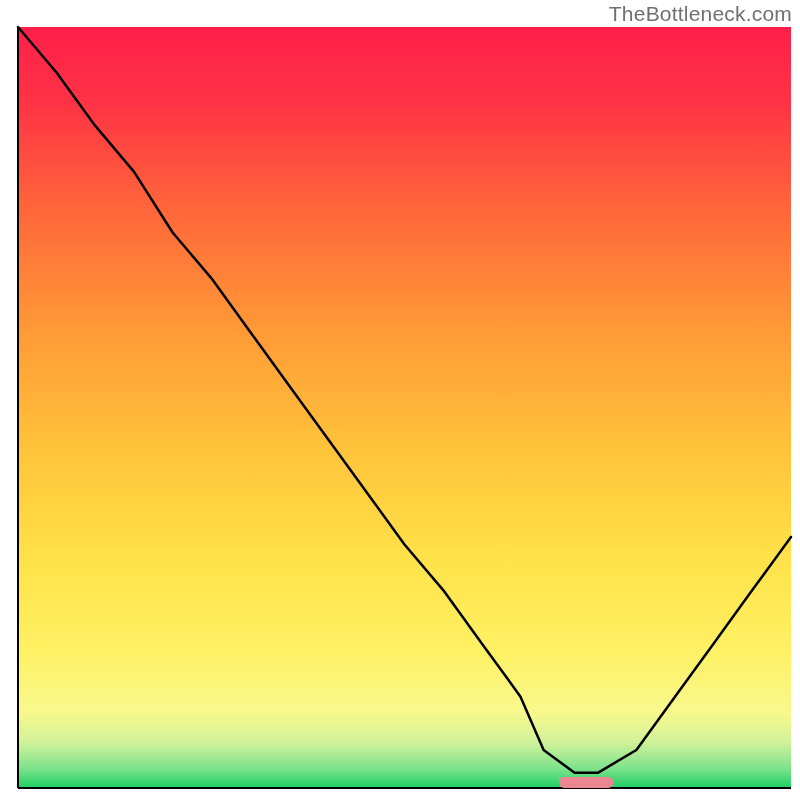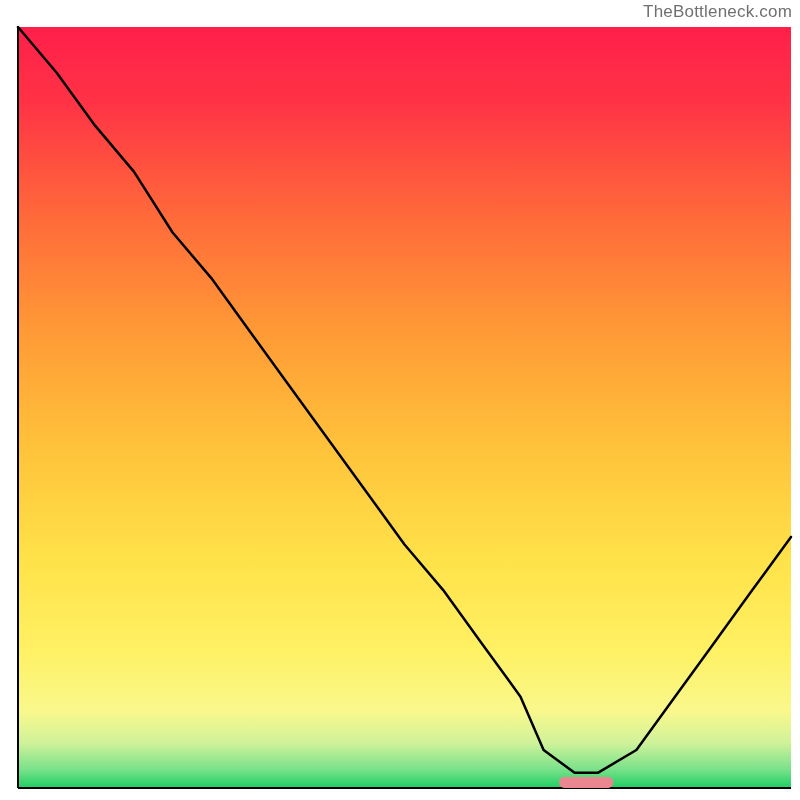--- a/index.html
+++ b/index.html
@@ -9,21 +9,21 @@
     height: 800px;
     background: #ffffff;
     overflow: hidden;
     font-family: Arial, Helvetica, sans-serif;
   }
   .watermark {
     position: absolute;
     top: 2px;
     right: 8px;
     color: #707070;
-    font-size: 17px;
+    font-size: 21px;
     font-weight: 500;
     letter-spacing: 0.2px;
   }
   .chart {
     position: absolute;
     left: 0;
     top: 0;
   }
 </style>
 </head>

